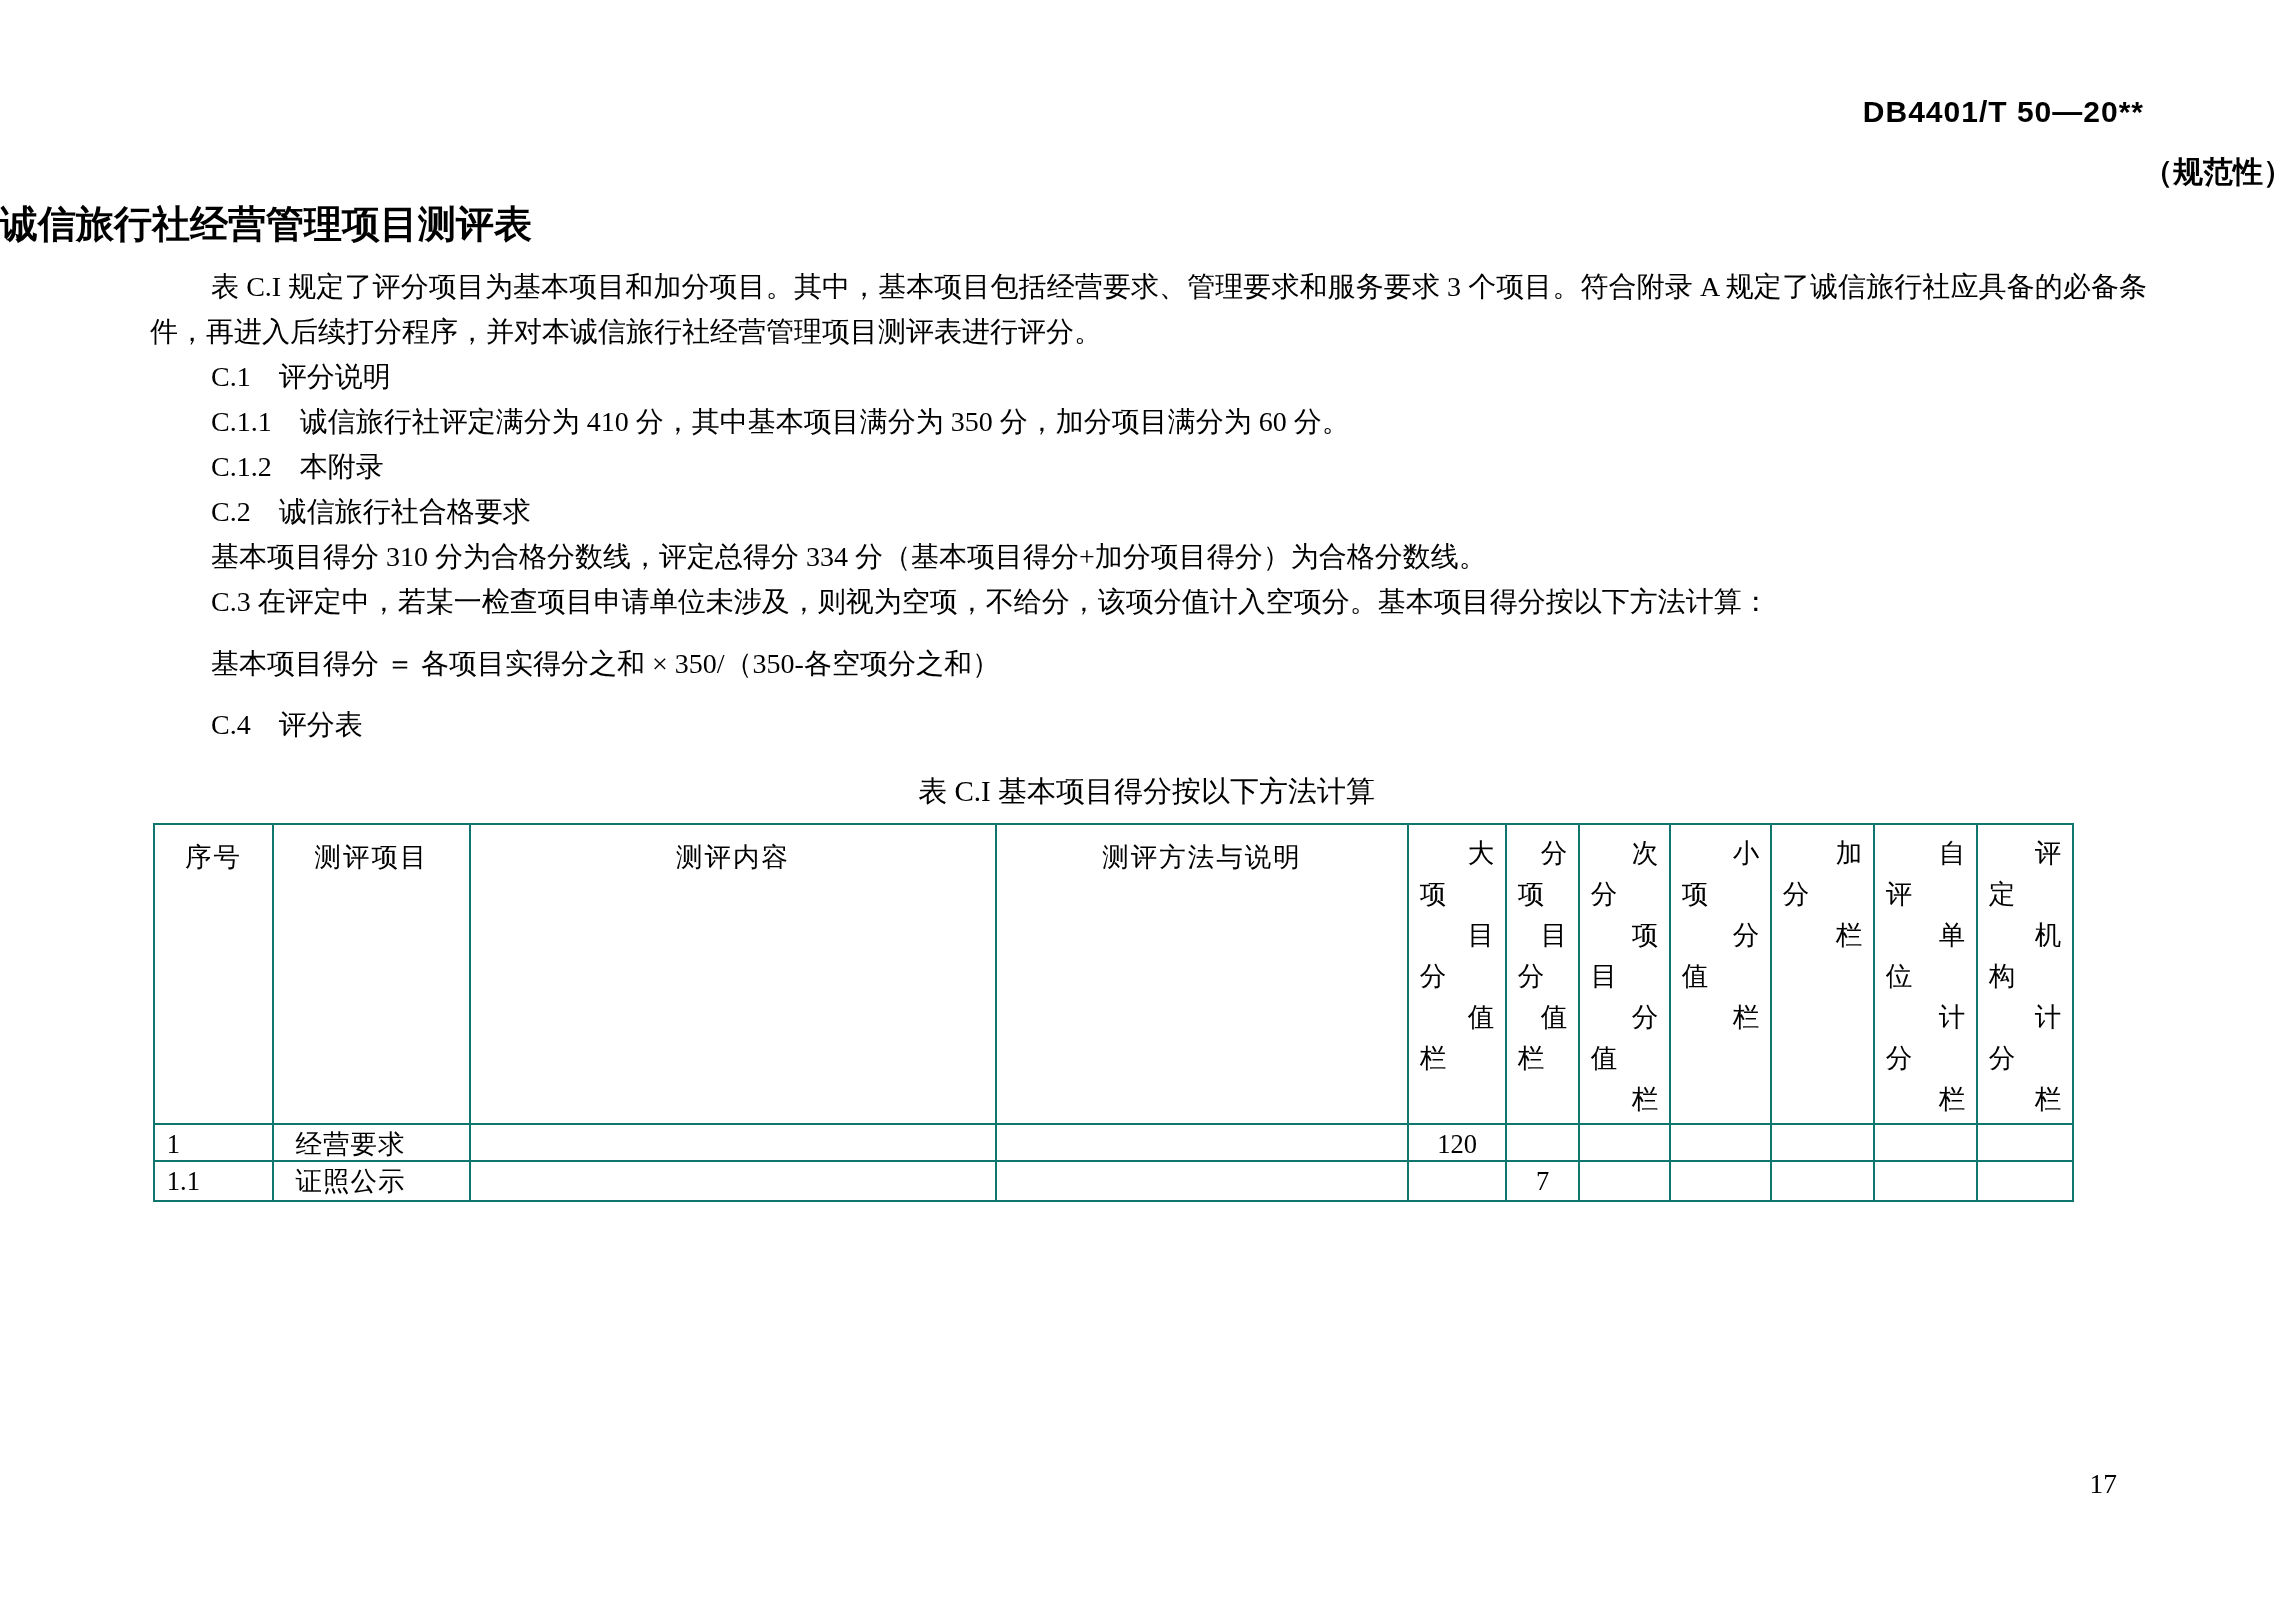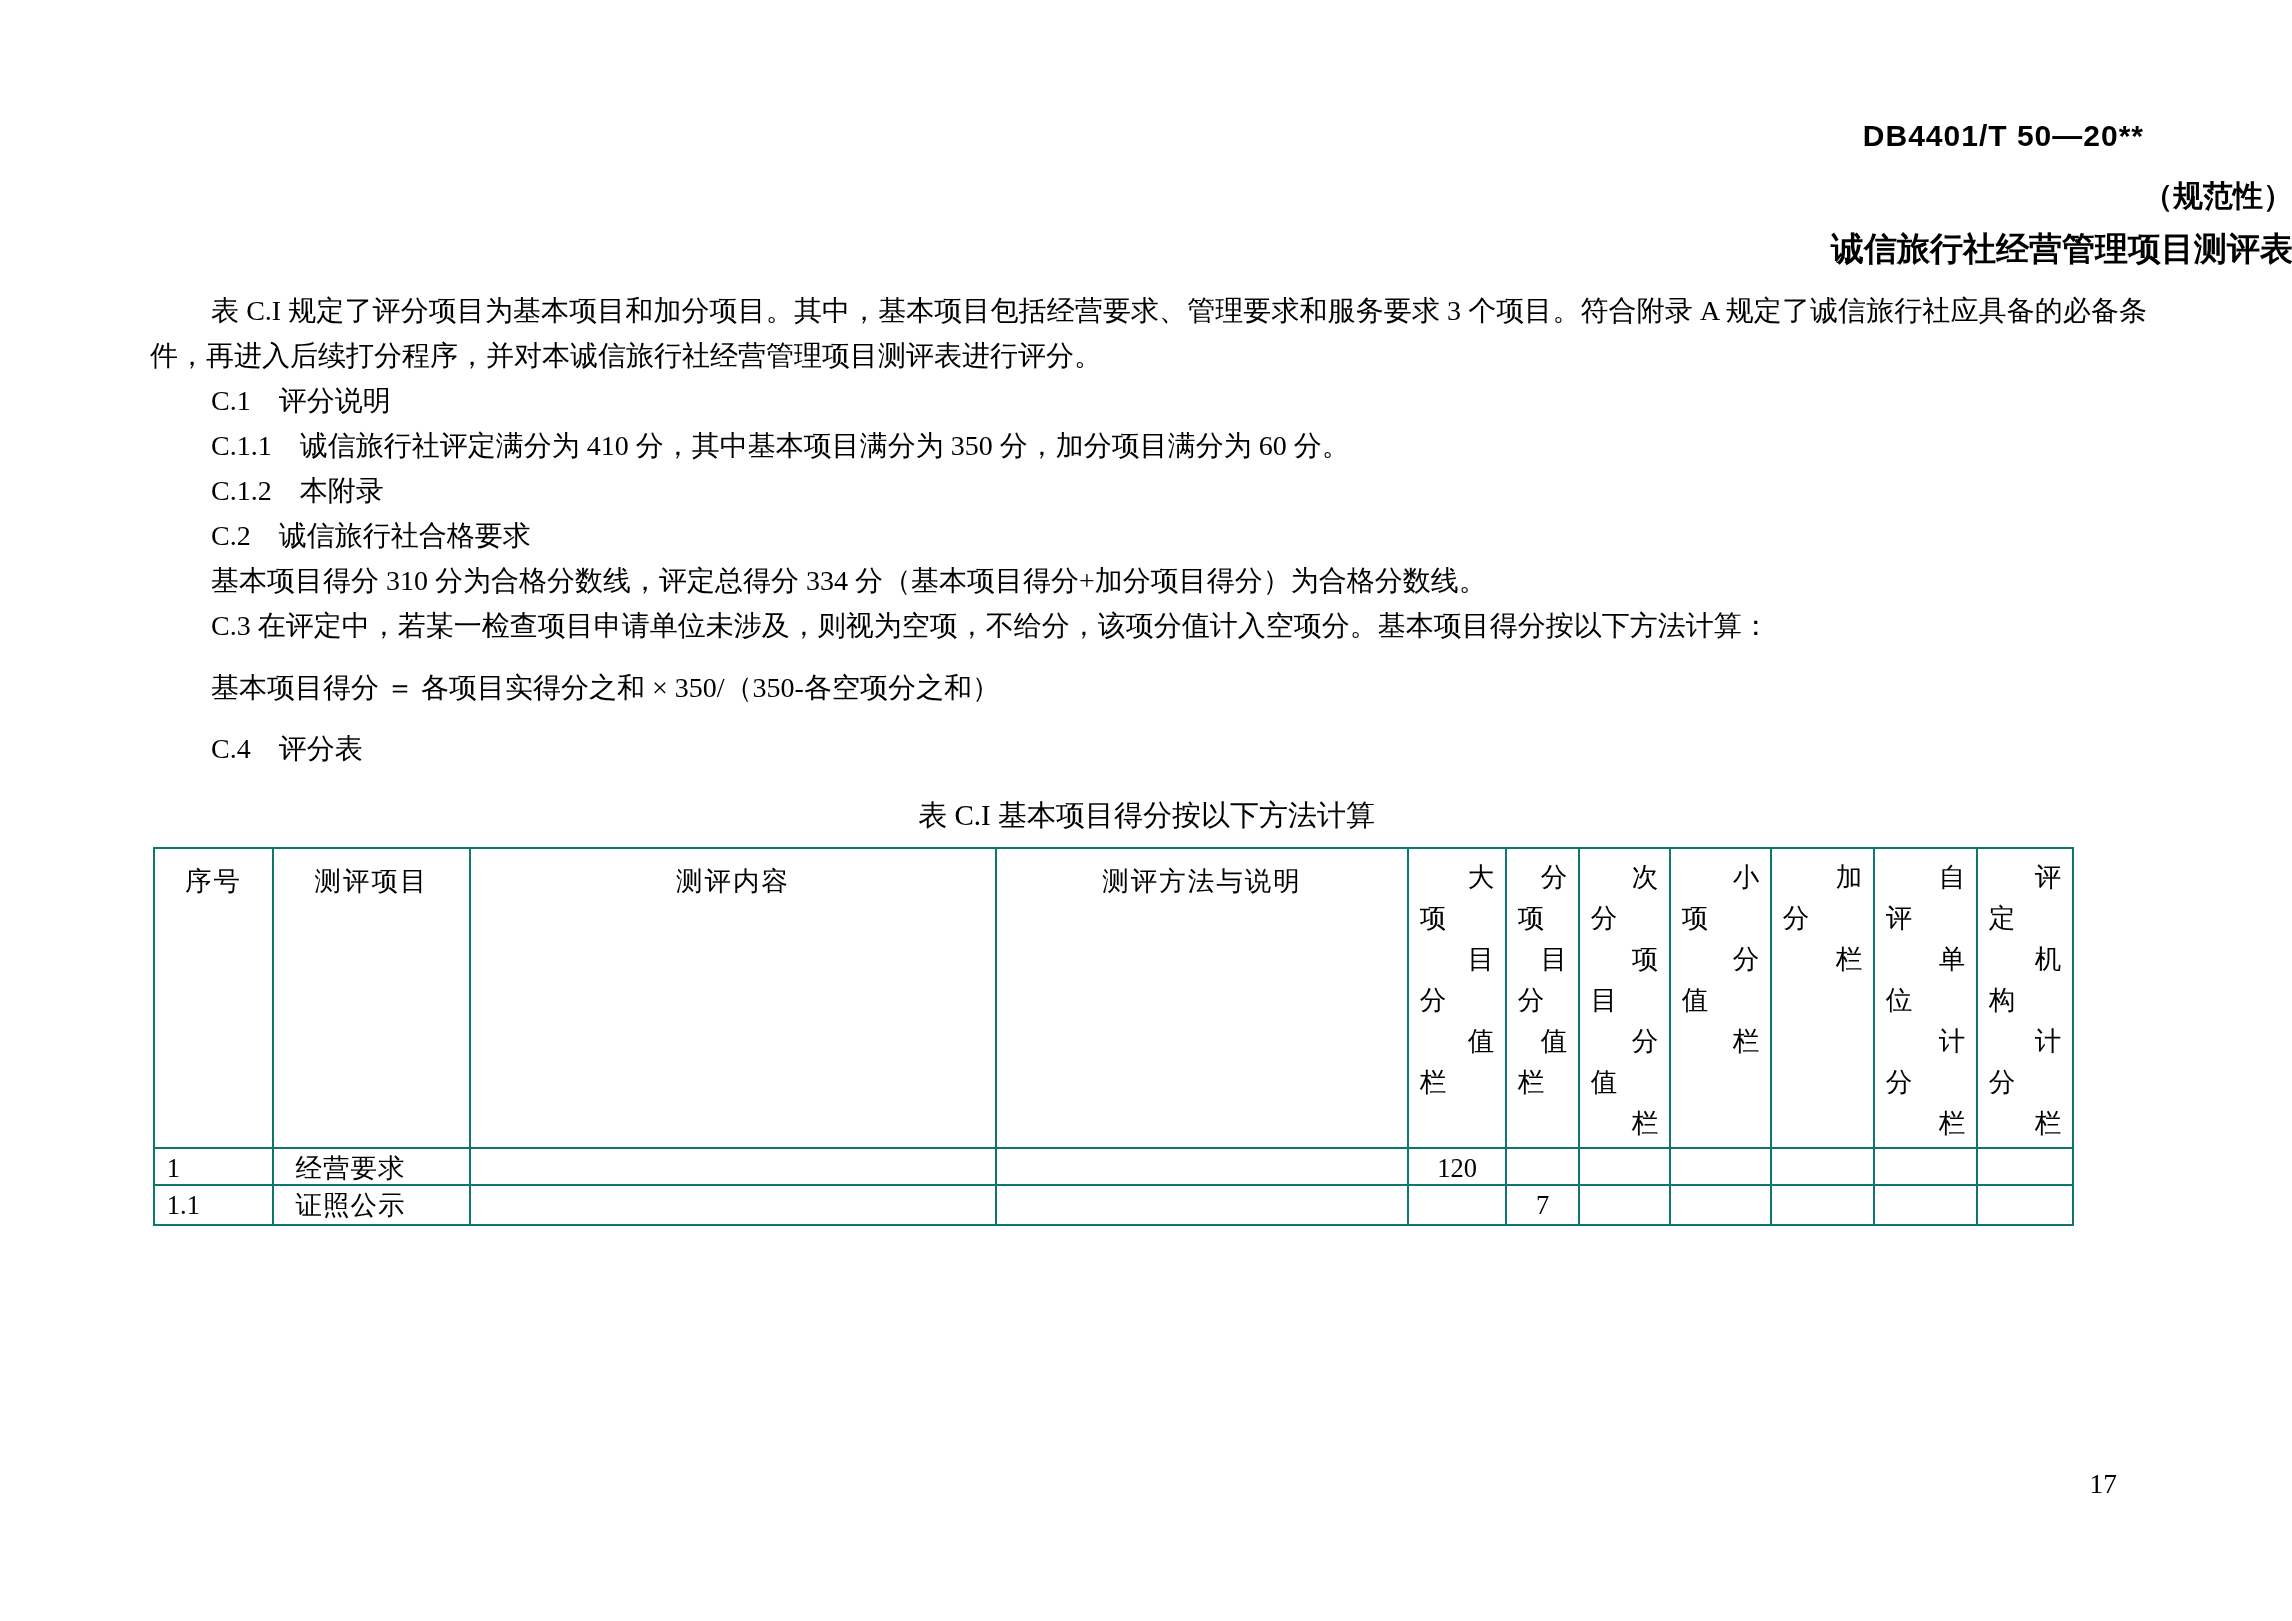--- a/index.html
+++ b/index.html
@@ -4,35 +4,35 @@
 <style>
   html,body { margin:0; padding:0; }
   body {
     width:2293px; height:1621px;
     background:#ffffff; color:#000000;
     font-family:"Liberation Serif","DejaVu Serif",serif;
   }
   .page { position:relative; width:2293px; height:1621px; overflow:hidden; }
 
   .doc-header {
-    padding-top:118px; margin-right:149px;
+    padding-top:94px; margin-right:149px;
     text-align:right;
     font-family:"Liberation Sans","DejaVu Sans",sans-serif;
     font-weight:bold; font-size:30px; line-height:35px;
     letter-spacing:1px;
   }
   .title-normative {
     margin-top:23.5px; text-align:right;
     font-family:"Liberation Sans","DejaVu Sans",sans-serif;
     font-weight:bold; font-size:30px; line-height:37px;
   }
   .title-main {
-    margin-top:13.7px; text-align:right;
+    margin-top:13.7px; text-align:left;
     font-family:"Liberation Sans","DejaVu Sans",sans-serif;
-    font-weight:bold; font-size:33px; line-height:43px;
+    font-weight:bold; font-size:38px; line-height:43px;
   }
 
   .content {
     margin:17.6px 146px 0 150px;
     font-size:28px; line-height:45px;
   }
   .content p { margin:0; }
   .para { text-align:justify; text-indent:61px; }
   .clause { padding-left:61px; }
   .formula { margin-top:17.6px !important; padding-left:61px; }

